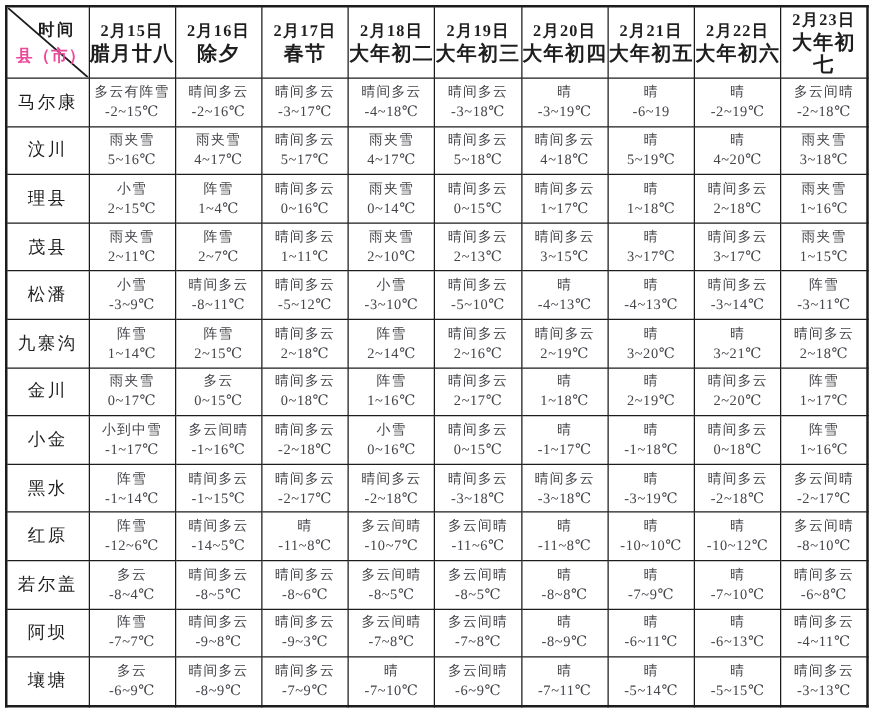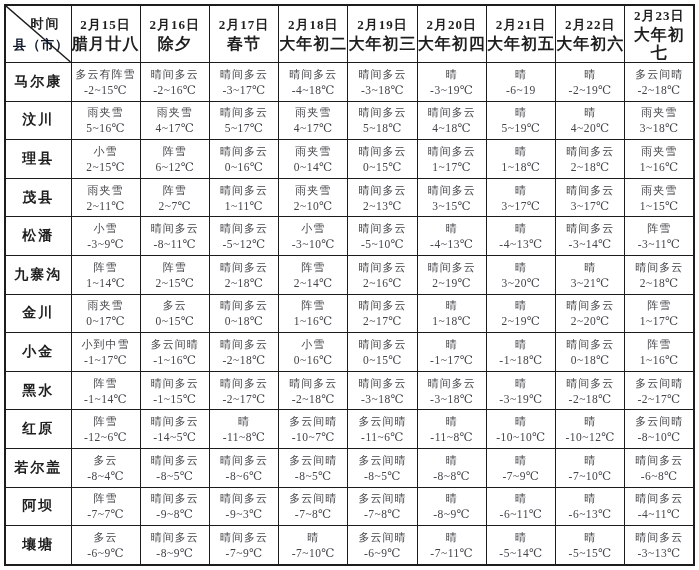--- a/index.html
+++ b/index.html
@@ -27,40 +27,40 @@
   thead tr { height: 56px; }
   th .date {
     font-size: 13px; font-weight: bold; color: #1e1e1e;
     letter-spacing: 1px; line-height: 20px;
   }
   th .fest {
     font-size: 16px; font-weight: bold; color: #1e1e1e;
     letter-spacing: 1px; line-height: 18px;
   }
   td.county {
-    font-size: 14px; font-weight: bold; color: #1e1e1e;
+    font-size: 14px; font-weight: normal; color: #1e1e1e;
     letter-spacing: 2px;
   }
   td.wcell .weather {
     font-size: 11px; color: #44444a; line-height: 16px;
     letter-spacing: 1px;
   }
   td.wcell .temp {
     font-size: 11.5px; color: #44444a; line-height: 16px;
     letter-spacing: 0.5px;
   }
   th.corner { position: relative; }
   th.corner svg.diag { position: absolute; left: 0; top: 0; width: 100%; height: 100%; }
   th.corner .corner-top {
     position: absolute; top: 9px; right: 10px;
     font-size: 13px; font-weight: bold; color: #1e1e1e; letter-spacing: 2px;
   }
   th.corner .corner-bottom {
     position: absolute; bottom: 8px; left: 7px;
-    font-size: 13px; font-weight: bold; color: #0f172a; letter-spacing: 1px;
+    font-size: 13px; font-weight: bold; color: #ec4899; letter-spacing: 1px;
   }
 </style>
 </head>
 <body>
 
 <div class="page">
   <table class="forecast">
     <colgroup>
       <col style="width:66px">
       <col>
@@ -202,21 +202,21 @@
           </td>
         </tr>
         <tr>
           <td class="county">理县</td>
           <td class="wcell">
             <div class="weather">小雪</div>
             <div class="temp">2~15℃</div>
           </td>
           <td class="wcell">
             <div class="weather">阵雪</div>
-            <div class="temp">6~12℃</div>
+            <div class="temp">1~4℃</div>
           </td>
           <td class="wcell">
             <div class="weather">晴间多云</div>
             <div class="temp">0~16℃</div>
           </td>
           <td class="wcell">
             <div class="weather">雨夹雪</div>
             <div class="temp">0~14℃</div>
           </td>
           <td class="wcell">

